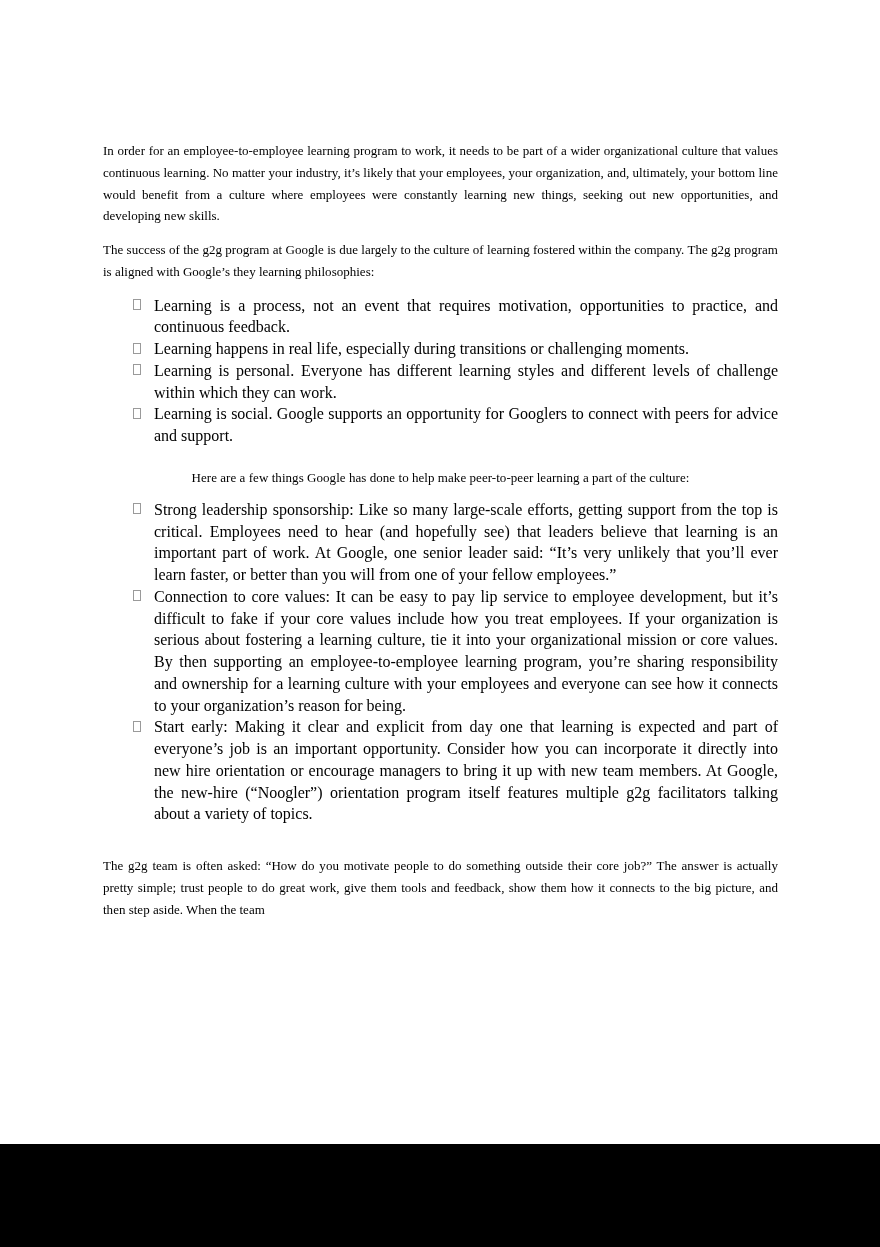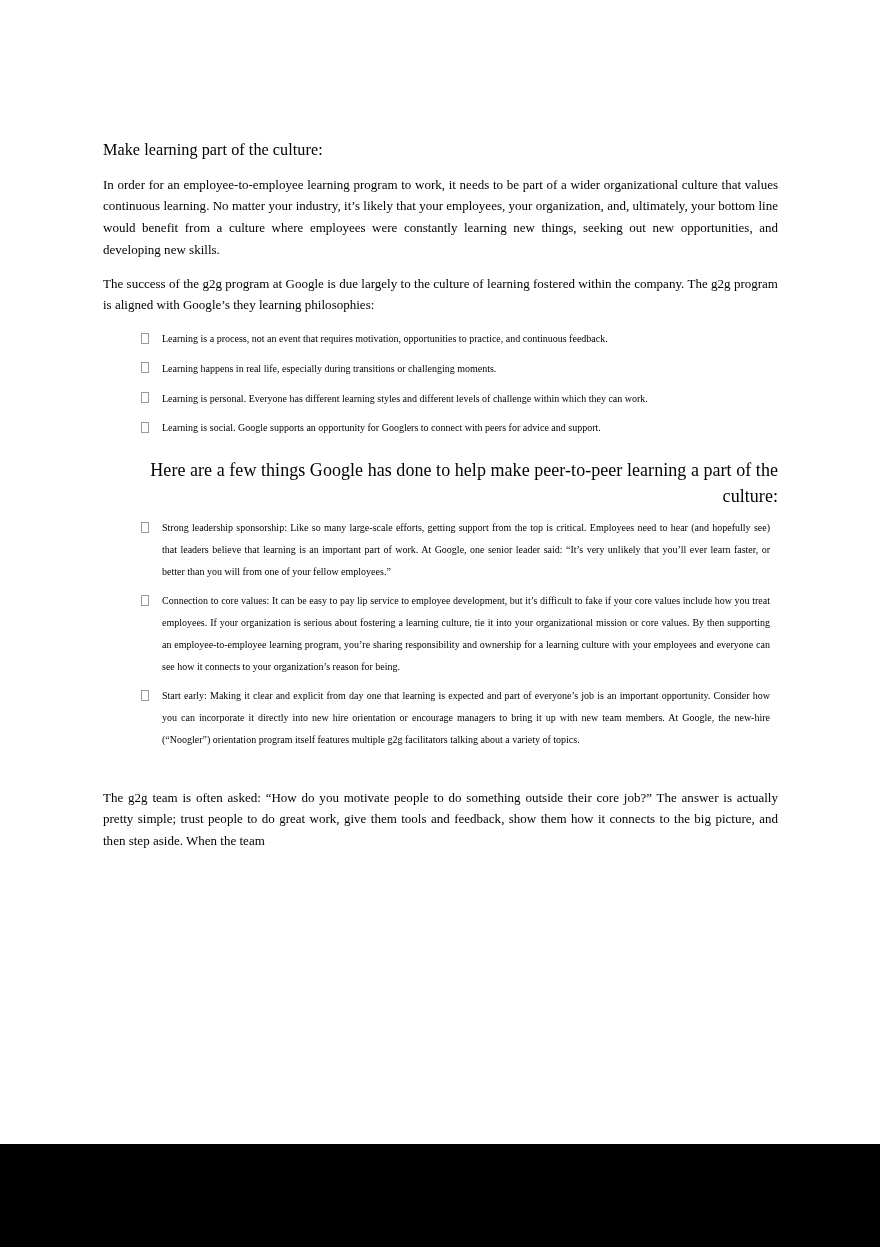--- a/index.html
+++ b/index.html
@@ -39,24 +39,24 @@
   
   .heading-sm {
     font-size: 16.2px;
     line-height: 21.5px;
     margin: 0 0 12px 0;
     text-align: left;
     font-weight: normal;
     letter-spacing: 0.05px;
   }
   .heading-lg {
-    font-size: 18px;
+    font-size: 13px;
     line-height: 26px;
     margin: 18px 0 8px 0;
-    text-align: right;
+    text-align: center;
     font-weight: normal;
     letter-spacing: 0.05px;
   }
 
   
   .para {
     font-size: 13px;
     line-height: 21.75px;
     text-align: justify;
     text-justify: inter-word;
@@ -74,25 +74,25 @@
 
   
   .bullet-list {
     list-style: none;
     margin: 3px 0 2px 0;
     padding: 0;
   }
   .bullet-item {
     position: relative;
     padding-left: 51px;
-    font-size: 10px;
+    font-size: 16px;
     line-height: 21.75px;
     text-align: justify;
     text-justify: inter-word;
-    margin: 8px;
+    margin: 0;
   }
   .bullet-item > .bullet-text {
     display: block;
   }
   .tofu-icon {
     position: absolute;
     left: 30px;
     top: 4.5px;
     width: 8px;
     height: 11px;
@@ -119,21 +119,20 @@
     background: #000000;
   }
 </style>
 </head>
 <body>
 
 <div class="page">
 
   <div class="content">
 
-    <h2 class="heading-sm">Make learning part of the culture:</h2>
 
     <p class="para">In order for an employee-to-employee learning program to work, it needs to be part of a wider organizational culture that values continuous learning. No matter your industry, it’s likely that your employees, your organization, and, ultimately, your bottom line would benefit from a culture where employees were constantly learning new things, seeking out new opportunities, and developing new skills.</p>
 
     <p class="para">The success of the g2g program at Google is due largely to the culture of learning fostered within the company. The g2g program is aligned with Google’s they learning philosophies:</p>
 
     <ul class="bullet-list">
       <li class="bullet-item">
         <span class="tofu-icon"></span>
         <span class="bullet-text">Learning is a process, not an event that requires motivation, opportunities to practice, and continuous feedback.</span>
       </li>

